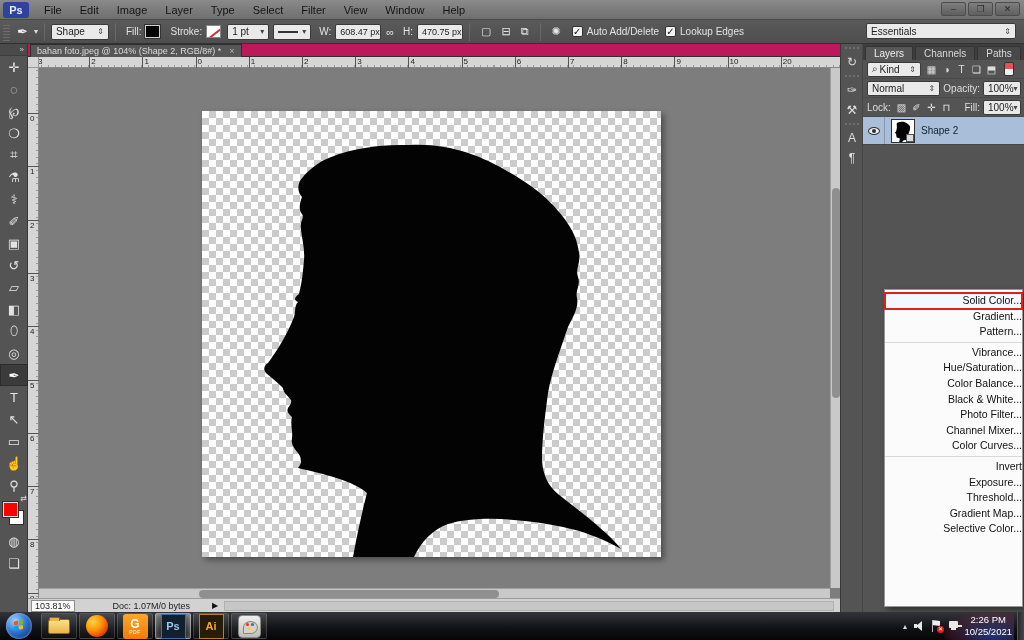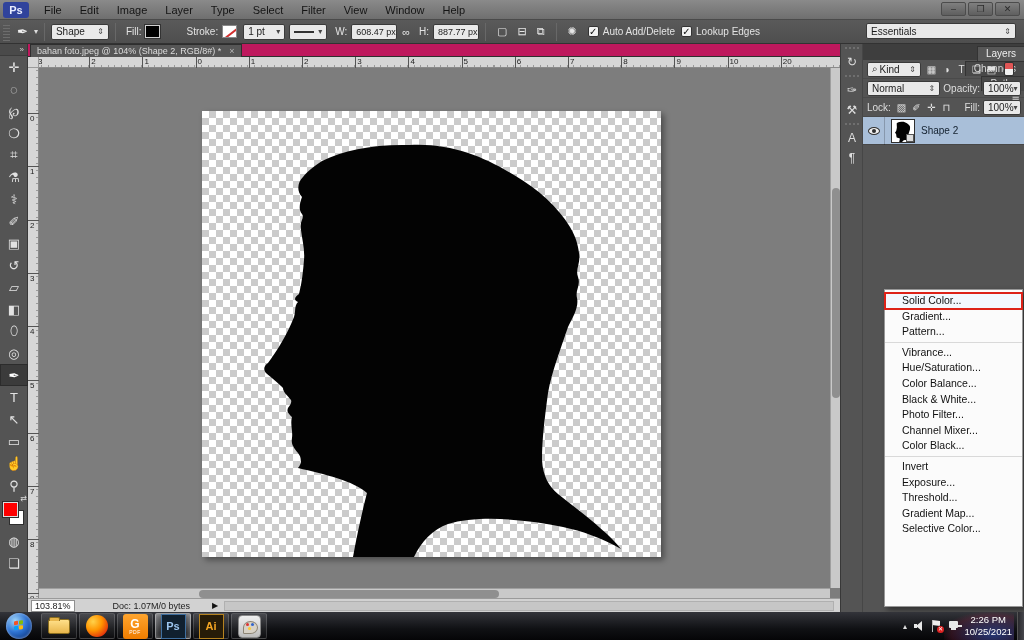--- a/index.html
+++ b/index.html
@@ -91,21 +91,21 @@
   .status-doc{margin-left:38px;}
   .status-arrow{margin-left:22px;font-size:8px;color:#111;}
   .status-rest{flex:1;height:10px;margin:0 6px;background:#c6c6c6;border:1px solid #b0b0b0;}
 
   
   .dock{position:absolute;left:840px;top:44px;width:184px;height:568px;background:#545454;border-left:1px solid #383838;}
   .dockstrip{position:absolute;left:0;top:0;width:22px;height:568px;border-right:1px solid #464646;}
   .grip-h{width:14px;margin:3px auto;border-top:2px dotted #6f6f6f;}
   .dicon{width:22px;height:20px;display:flex;align-items:center;justify-content:center;color:#dedede;font-size:12px;}
   .panel{position:absolute;left:22px;top:0;width:162px;height:568px;background:#545454;}
-  .ptabs{display:flex;height:16px;background:#3e3e3e;align-items:flex-end;padding-top:2px;flex-direction:column;}
+  .ptabs{display:flex;height:16px;background:#3e3e3e;padding-top:2px;}
   .ptab{font-size:10px;color:#d8d8d8;padding:1px 8px 2px;background:#484848;border:1px solid #333;border-bottom:none;margin-left:2px;}
   .ptab.active{background:#585858;color:#efefef;}
   .ptab-menu{margin-left:auto;color:#cfcfcf;font-size:10px;padding:0 5px;}
   .prow{display:flex;align-items:center;height:19px;padding:0 4px;gap:3px;color:#dedede;font-size:10px;border-bottom:1px solid #4a4a4a;}
   .pfield{background:#e9e9e9;color:#1c1c1c;border:1px solid #3a3a3a;border-radius:2px;height:15px;
     display:flex;align-items:center;padding:0 4px;font-size:10px;white-space:nowrap;}
   .ficon{width:15px;height:14px;display:flex;align-items:center;justify-content:center;color:#e0e0e0;font-size:10px;}
   .toggle{width:10px;height:14px;background:linear-gradient(#e05656 0 50%,#f0f0f0 50% 100%);border:1px solid #333;border-radius:2px;margin-left:2px;}
   .layerlist{position:relative;height:490px;background:#545454;}
   .layerrow{display:flex;align-items:center;height:28px;border-bottom:1px solid #474747;}
@@ -117,21 +117,21 @@
   .lthumb svg{position:absolute;left:0;top:0;}
   .lbadge{position:absolute;right:0;bottom:0;width:8px;height:8px;background:#dcdcdc;border:1px solid #555;}
   .lname{font-size:10px;}
 
   
   .popup{position:absolute;left:884px;top:289px;width:139px;height:318px;background:#fbfbfb;
     border:1px solid #979797;box-shadow:3px 3px 6px rgba(0,0,0,.45);z-index:20;
     font-size:10.5px;color:#111;padding:2px 0;}
   .pgroup{padding:1px 0;}
   .pgroup + .pgroup{border-top:1px solid #d9d9d9;margin-top:1px;padding-top:2px;}
-  .menu-item{height:15.6px;line-height:15.6px;padding-left:17px;white-space:nowrap;}
+  .menu-item{height:15.6px;line-height:15.6px;padding-left:17px;white-space:nowrap;text-align:right;}
   .menu-item.hl{outline:2px solid #dd2218;outline-offset:-1px;background:#f3f8fe;}
 
   
   .taskbar{position:absolute;left:0;top:612px;width:1024px;height:28px;
     background:linear-gradient(#33343a,#101114 60%,#050507);display:flex;align-items:center;z-index:30;}
   .wallhint{position:absolute;right:10px;top:0;width:70px;height:28px;
     background:radial-gradient(ellipse at 70% 80%,rgba(60,90,200,.55),rgba(150,40,80,.25) 60%,transparent 75%);}
   .orb{position:relative;width:26px;height:26px;border-radius:50%;margin:0 8px 0 6px;
     background:radial-gradient(circle at 35% 30%,#9fd4f7,#2f74d4 45%,#12408e 78%,#0a2a5e);
     box-shadow:inset 0 0 3px rgba(255,255,255,.6);}
@@ -206,38 +206,38 @@
     <span class="tool-chip">✒</span>
     <span class="dd-arrow" style="color:#ddd">▾</span>
     <div class="opt-sep"></div>
     <div class="opt-field" style="width:58px">
       <span>Shape</span>
       <span class="dd-arrow" style="margin-left:auto">⇕</span>
     </div>
     <div class="opt-sep"></div>
     <span class="opt-label">Fill:</span>
     <div class="swatch-fill"></div>
-    <span class="opt-label" style="margin-left:26px">Stroke:</span>
+    <span class="opt-label" style="margin-left:10px">Stroke:</span>
     <div class="swatch-stroke"></div>
     <div class="opt-field" style="width:42px;margin-left:6px">
       <span>1 pt</span>
       <span class="dd-arrow" style="margin-left:auto">▾</span>
     </div>
     <div class="opt-field" style="width:38px;margin-left:4px">
       <span style="border-top:2px solid #333;width:20px;display:inline-block"></span>
       <span class="dd-arrow" style="margin-left:auto">▾</span>
     </div>
     <span class="opt-label" style="margin-left:8px">W:</span>
     <div class="opt-field" style="width:46px;font-size:9px">
       <span>608.47 px</span>
     </div>
     <span class="mini-ico">∞</span>
     <span class="opt-label">H:</span>
     <div class="opt-field" style="width:46px;font-size:9px">
-      <span>887.77 px</span>
+      <span>470.75 px</span>
     </div>
     <div class="opt-sep"></div>
     <span class="mini-ico">▢</span>
     <span class="mini-ico">⊟</span>
     <span class="mini-ico">⧉</span>
     <div class="opt-sep"></div>
     <span class="mini-ico">✺</span>
     <div class="checkbox">✓</div>
     <span>Auto Add/Delete</span>
     <div class="checkbox">✓</div>
@@ -424,21 +424,21 @@
         <div class="menu-item">Gradient...</div>
         <div class="menu-item">Pattern...</div>
       </div>
       <div class="pgroup">
         <div class="menu-item">Vibrance...</div>
         <div class="menu-item">Hue/Saturation...</div>
         <div class="menu-item">Color Balance...</div>
         <div class="menu-item">Black &amp; White...</div>
         <div class="menu-item">Photo Filter...</div>
         <div class="menu-item">Channel Mixer...</div>
-        <div class="menu-item">Color Black...</div>
+        <div class="menu-item">Color Curves...</div>
       </div>
       <div class="pgroup">
         <div class="menu-item">Invert</div>
         <div class="menu-item">Exposure...</div>
         <div class="menu-item">Threshold...</div>
         <div class="menu-item">Gradient Map...</div>
         <div class="menu-item">Selective Color...</div>
       </div>
     </div>
 

